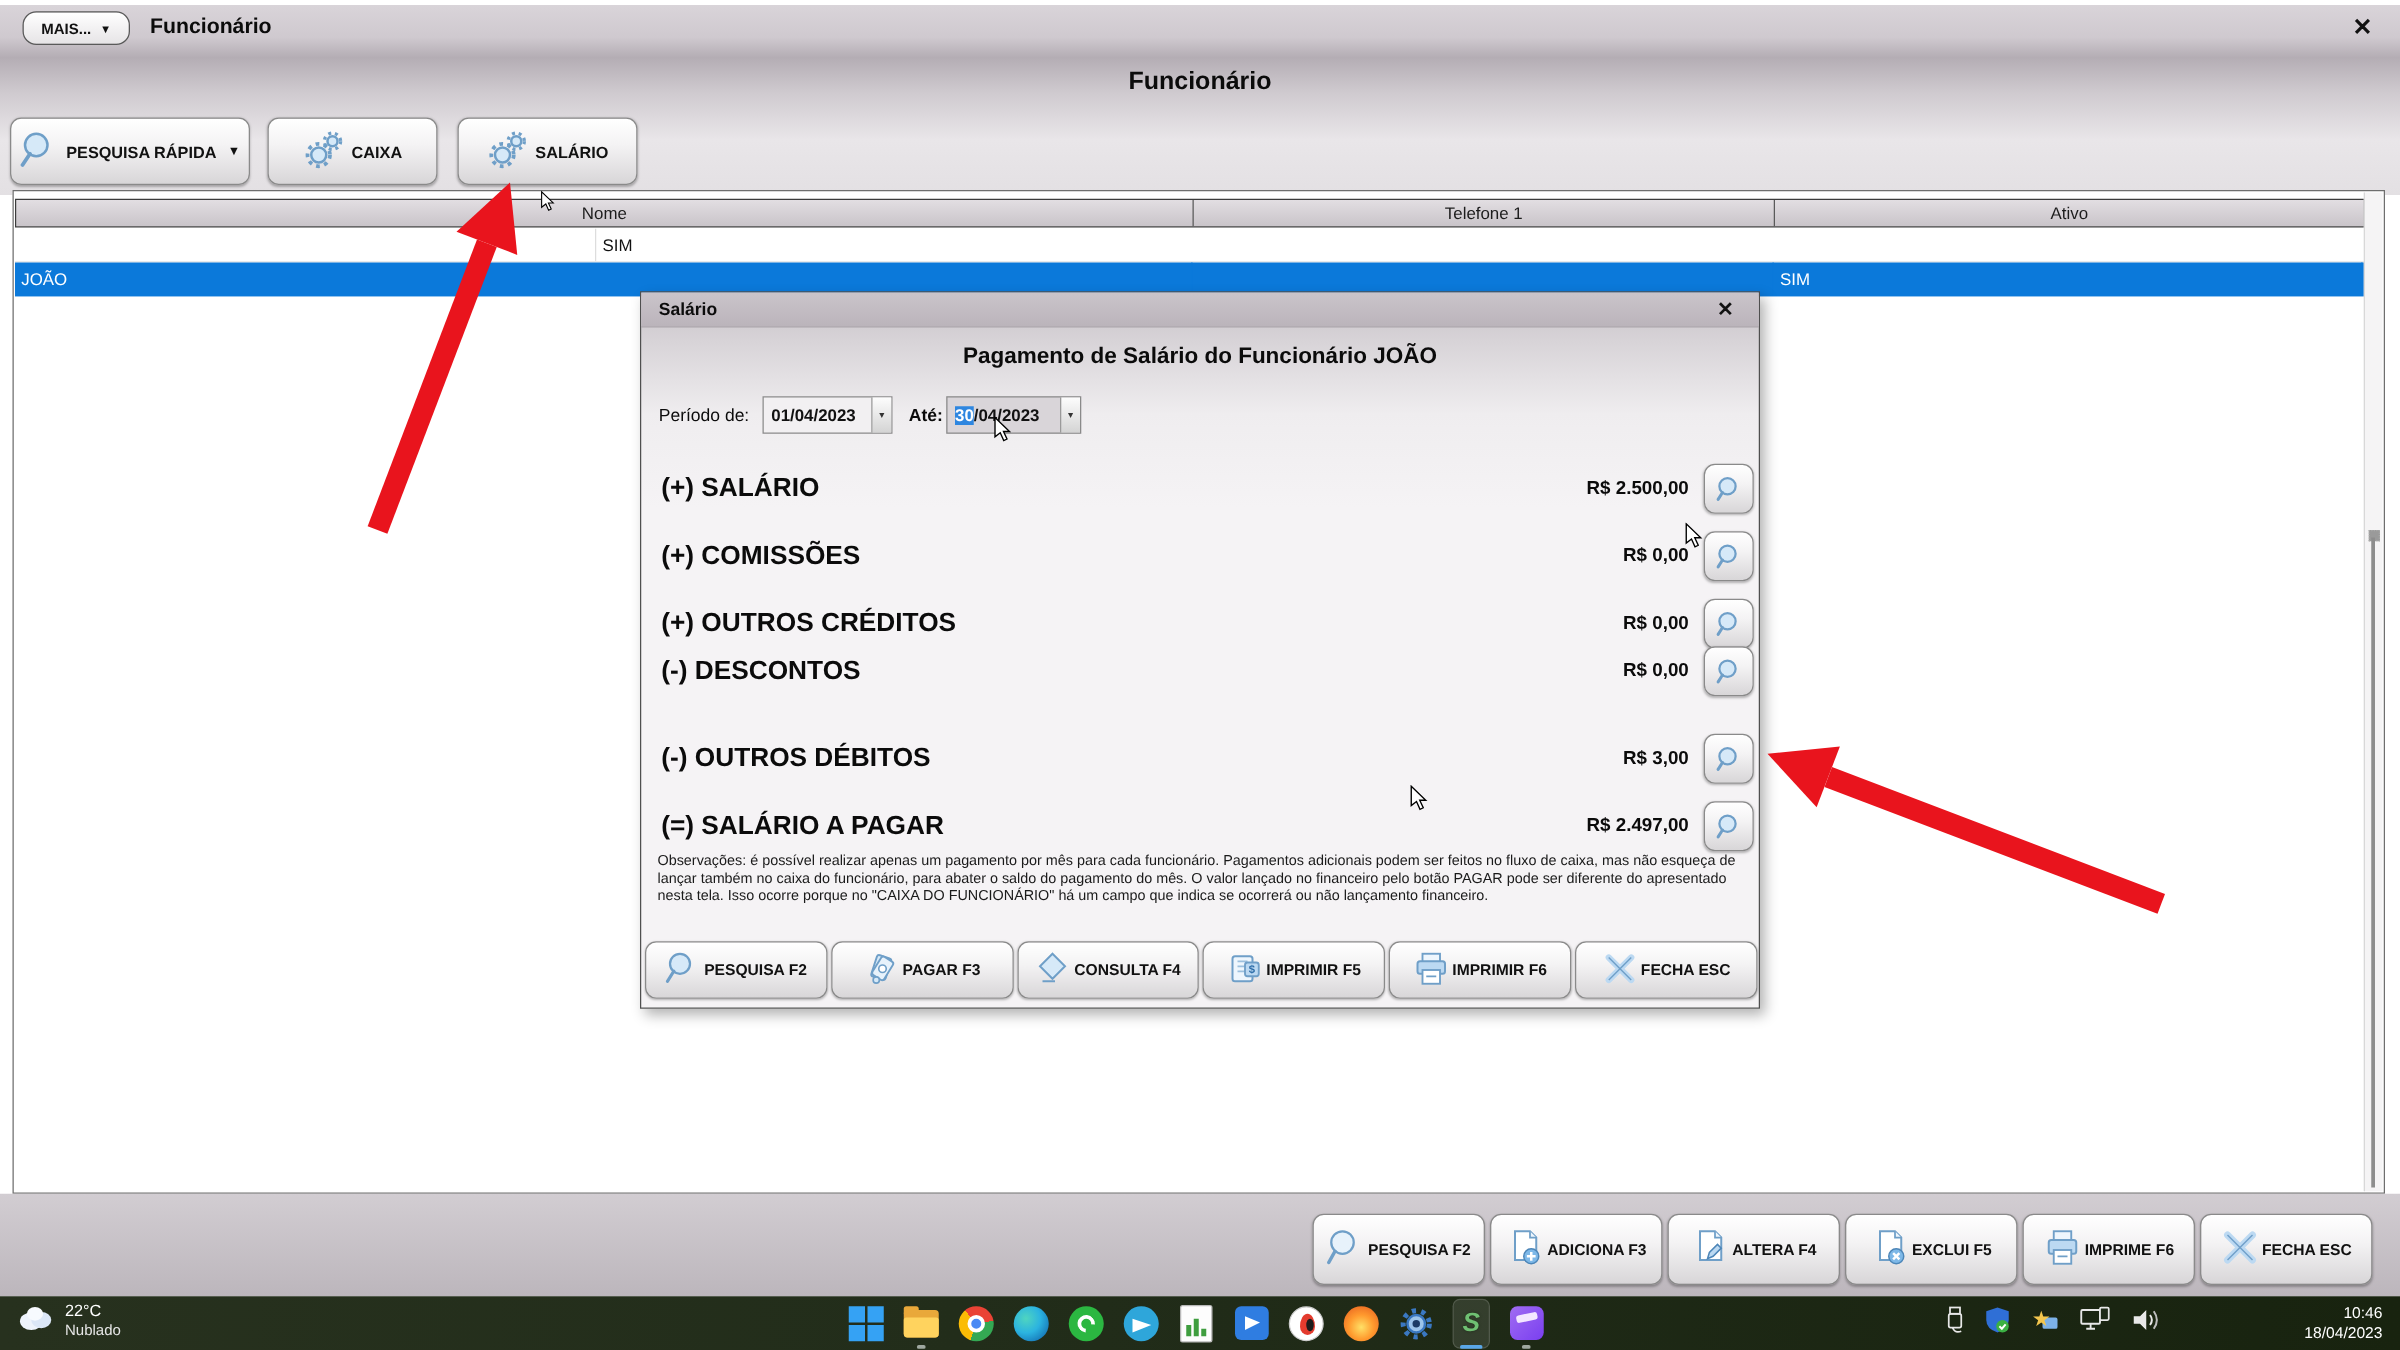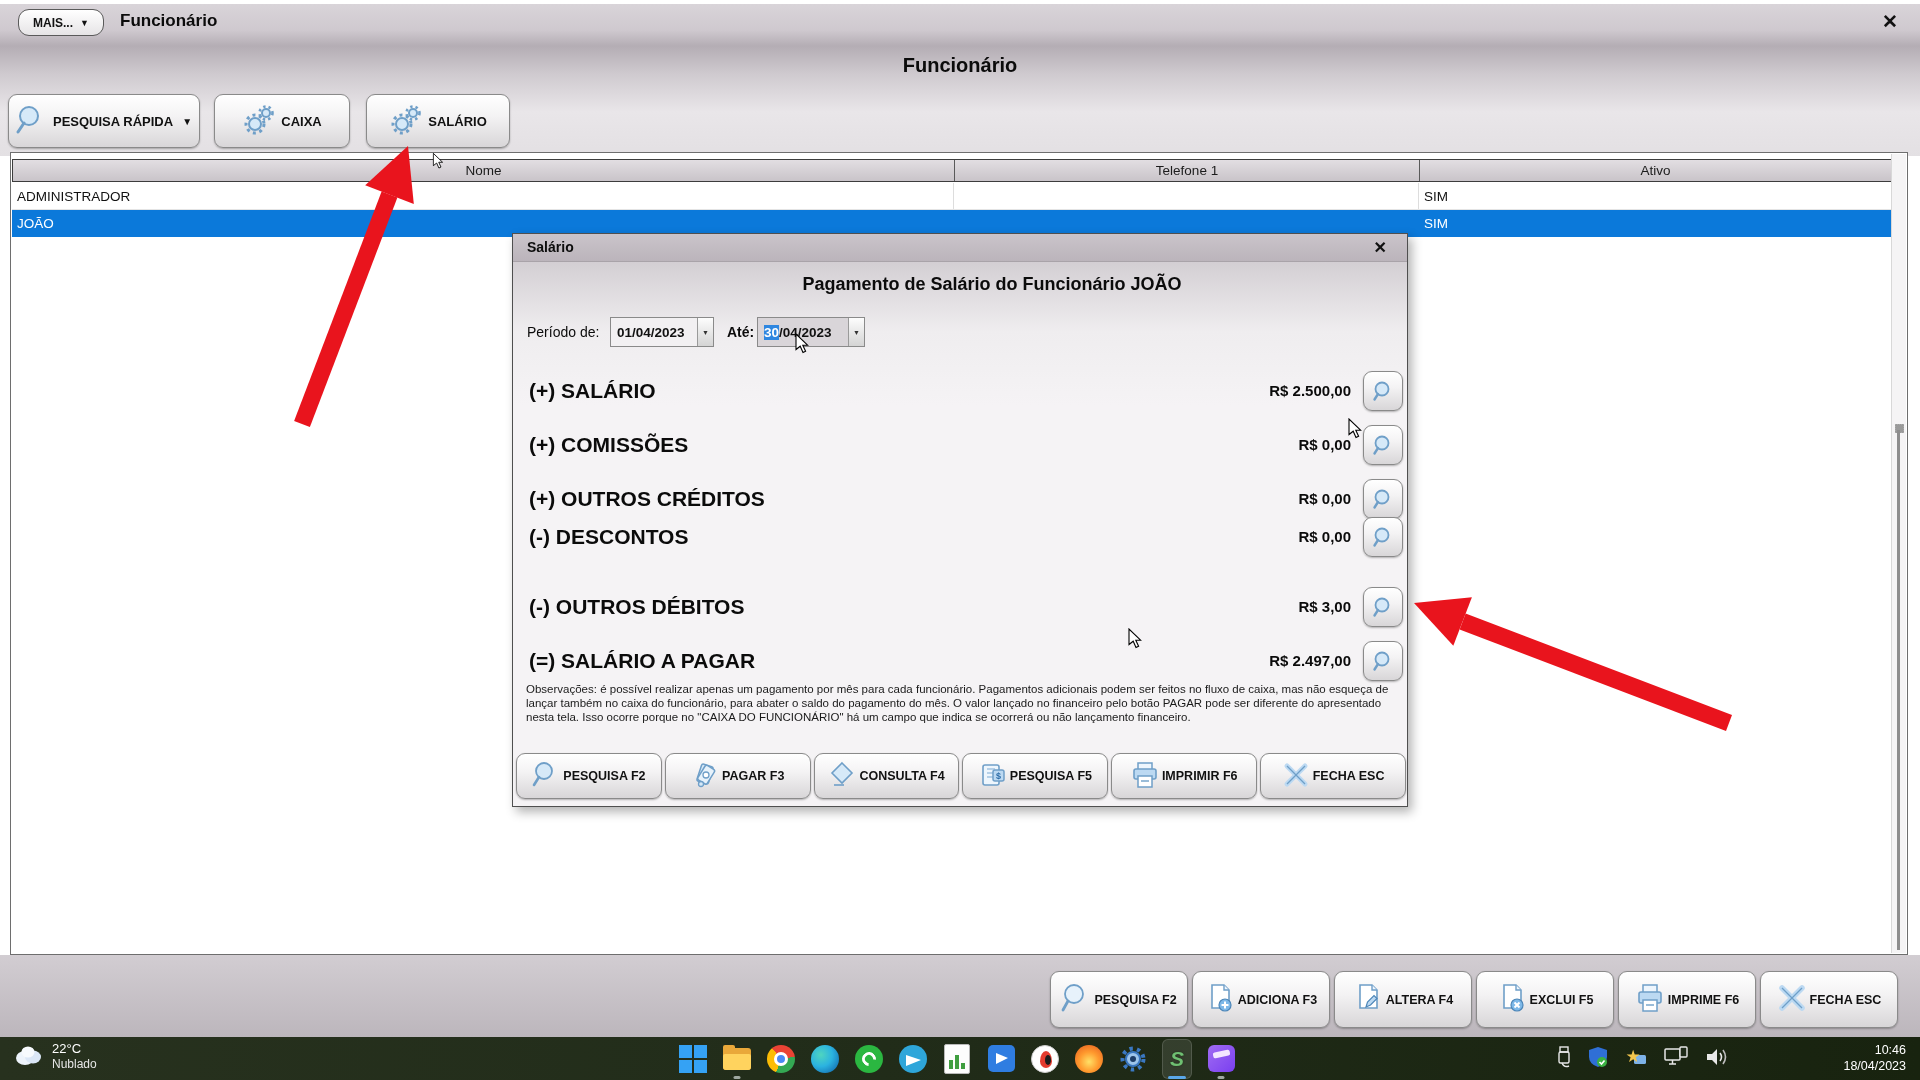--- a/index.html
+++ b/index.html
@@ -45,21 +45,21 @@
   .scroll-nub{position:absolute;left:3px;top:270px;width:7px;height:7px;border:1px dotted #aaa;background:#9a9a9a;}
 
   
   .dialog{position:absolute;left:512px;top:233px;width:896px;height:574px;z-index:5;
     border:1px solid #4f4f4f;box-shadow:4px 5px 10px rgba(0,0,0,.3);box-sizing:border-box;
     background:linear-gradient(180deg,#c7c1c7 0%,#d8d4d8 7%,#efedef 17%,#f5f3f5 30%,#f5f3f5 100%);}
   .dlg-titlebar{position:absolute;left:0;top:0;width:100%;height:28px;
     background:linear-gradient(#cac4ca,#bbb4bb);border-bottom:1px solid #a9a3a9;box-sizing:border-box;}
   .dlg-title{position:absolute;left:14px;top:5px;font-weight:bold;font-size:14px;color:#0c0c0c;}
   .dlg-close{position:absolute;right:14px;top:3px;font-weight:bold;font-size:16px;color:#111;background:none;border:none;cursor:default;}
-  .dlg-heading{position:absolute;left:0;top:40px;width:100%;text-align:center;font-weight:bold;font-size:18px;color:#0b0b0b;padding-left:32px;}
+  .dlg-heading{position:absolute;left:0;top:40px;width:100%;text-align:center;font-weight:bold;font-size:18px;color:#0b0b0b;}
 
   .period-row{position:absolute;left:0;top:82px;width:100%;height:32px;}
   .period-label{position:absolute;left:14px;top:0;line-height:32px;font-weight:normal;font-size:14px;color:#0b0b0b;}
   .combo{position:absolute;top:1px;height:30px;border:1px solid #8a8a8a;box-sizing:border-box;background:#f2f0f2;display:flex;align-items:center;}
   #combo-from{left:97px;width:104px;}
   #combo-until{left:244px;width:108px;background:#d9d5d9;}
   .combo-value{flex:1;font-size:13.5px;font-weight:bold;color:#111;padding-left:6px;white-space:nowrap;}
   .sel{background:#2e86e0;color:#fff;}
   .combo-arrow{width:15px;height:28px;background:linear-gradient(#fdfdfd,#d4d4d4);border-left:1px solid #9a9a9a;
     display:flex;align-items:center;justify-content:center;font-size:7px;color:#333;cursor:default;}
@@ -186,21 +186,20 @@
     </button>
   </div>
 
   <div class="content">
     <div class="thead">
       <div class="th col1">Nome</div>
       <div class="th col2">Telefone 1</div>
       <div class="th col3">Ativo</div>
     </div>
     <div class="trow" style="top:30px;">
-      <div class="td col1">ADMINISTRADOR</div>
       <div class="td col2"></div>
       <div class="td col3">SIM</div>
     </div>
     <div class="trow selected" style="top:57px;">
       <div class="td col1">JOÃO</div>
       <div class="td col2"></div>
       <div class="td col3">SIM</div>
     </div>
     <div class="scrollbar">
       <div class="scroll-nub"></div>
@@ -317,21 +316,21 @@
       </button>
       <button class="btn dlg-btn">
         <span><svg width="28" height="28" viewBox="0 0 28 28">
               <rect x="4" y="4" width="16" height="20" rx="2" fill="#eef6fd" stroke="#6f9fc8" stroke-width="1.6"></rect>
               <line x1="8" y1="8" x2="16" y2="8" stroke="#9cc0de" stroke-width="1.4"></line>
               <line x1="8" y1="12" x2="16" y2="12" stroke="#9cc0de" stroke-width="1.4"></line>
               <line x1="8" y1="16" x2="16" y2="16" stroke="#9cc0de" stroke-width="1.4"></line>
               <rect x="14" y="9" width="11" height="11" rx="2" fill="#bcd9f2" stroke="#6f9fc8" stroke-width="1.5"></rect>
               <text x="19.5" y="17.8" font-size="9" font-weight="bold" fill="#2d6da8" text-anchor="middle" font-family="Liberation Sans, sans-serif">$</text>
             </svg></span>
-        <span>PESQUISA F5</span>
+        <span>IMPRIMIR F5</span>
       </button>
       <button class="btn dlg-btn">
         <span><svg width="28" height="28" viewBox="0 0 28 28">
               <rect x="7" y="2" width="14" height="7" fill="#eef6fd" stroke="#6f9fc8" stroke-width="1.5"></rect>
               <rect x="3" y="8" width="22" height="10" rx="2" fill="#bcd9f2" stroke="#6f9fc8" stroke-width="1.6"></rect>
               <rect x="7" y="15" width="14" height="11" fill="#ffffff" stroke="#6f9fc8" stroke-width="1.5"></rect>
               <line x1="10" y1="20" x2="18" y2="20" stroke="#6f9fc8" stroke-width="1.4"></line>
             </svg></span>
         <span>IMPRIMIR F6</span>
       </button>

